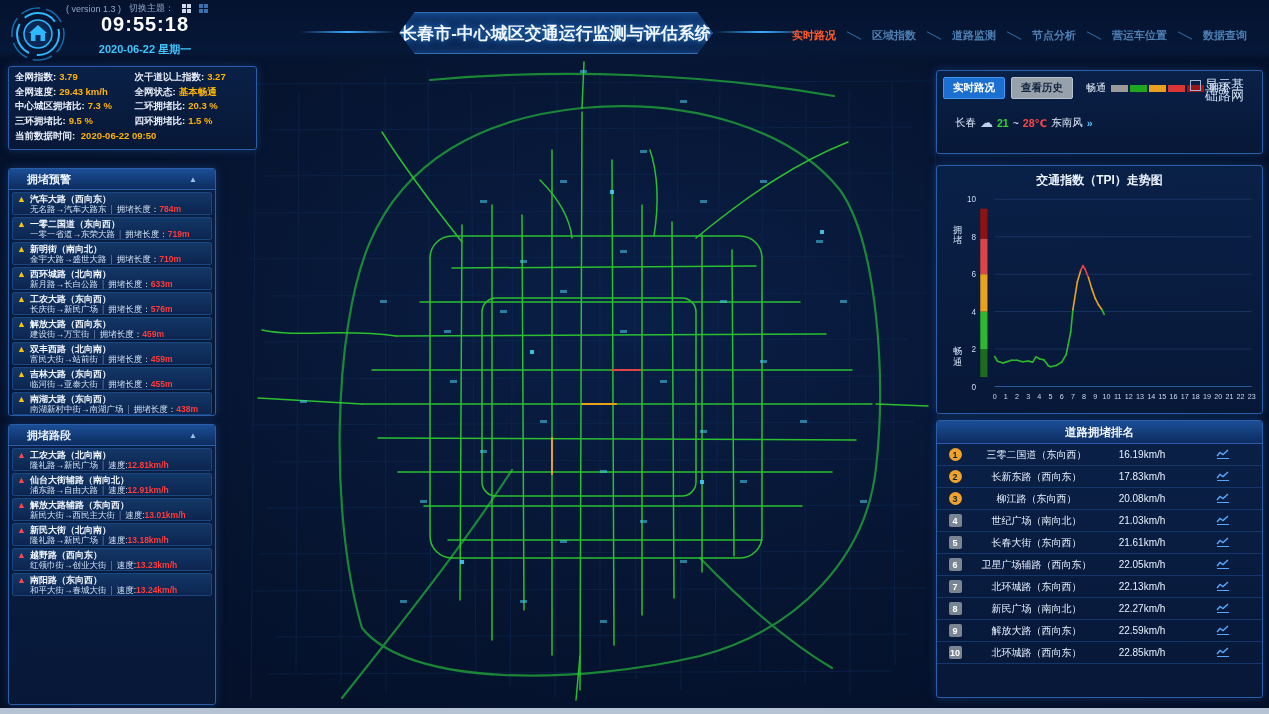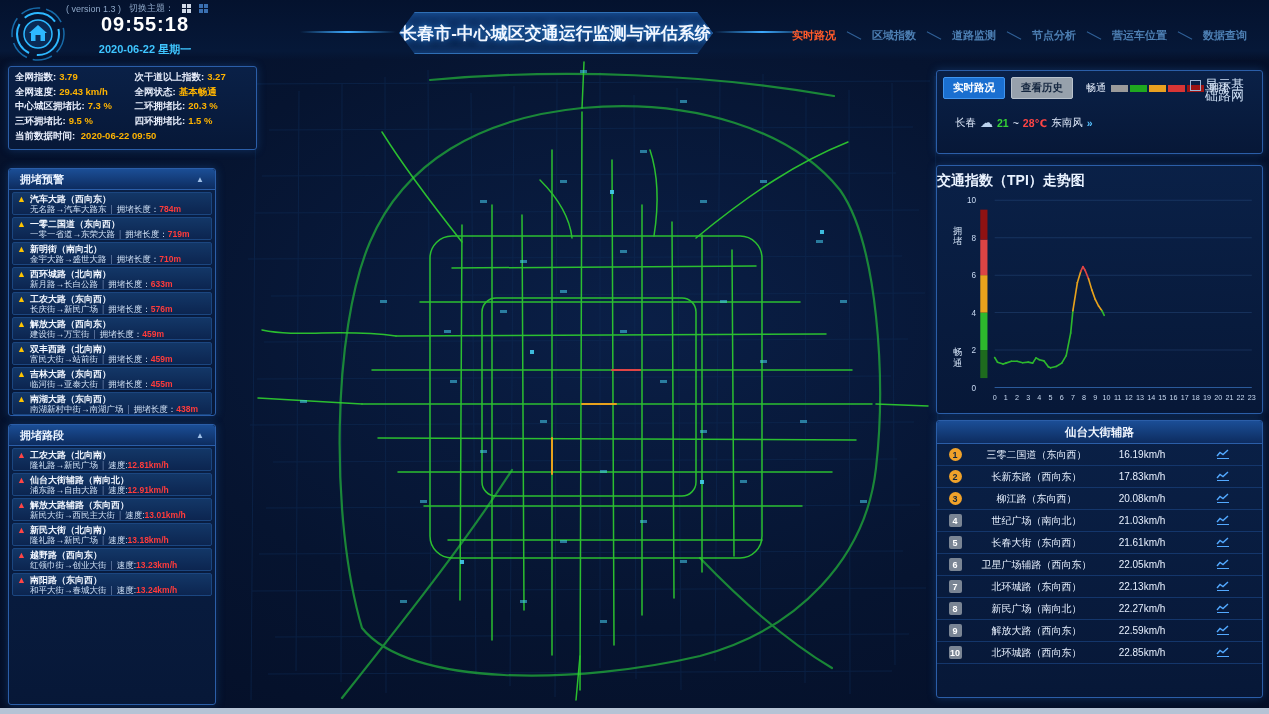--- a/index.html
+++ b/index.html
@@ -28,21 +28,21 @@
   .title-wing{position:absolute;top:31px;height:2px;background:linear-gradient(90deg,rgba(61,170,255,0),#3daaff,rgba(61,170,255,0));}
   #wing-l{left:300px;width:96px;} #wing-r{left:714px;width:96px;}
   #nav{position:absolute;right:12px;top:28px;display:flex;align-items:center;}
   .nav-item{font-size:11px;font-weight:bold;color:#4d7fb3;padding:0 10px;cursor:pointer;white-space:nowrap;}
   .nav-item.active{color:#ff5a2a;}
   .nav-sep{width:16px;height:1px;background:#2f5f96;transform:rotate(28deg);}
   
   .panel{position:absolute;background:linear-gradient(180deg,rgba(10,33,72,.96),rgba(7,24,56,.96));
     border:1px solid #2b5ea8;border-radius:3px;box-shadow:0 0 8px rgba(34,104,190,.35);}
   .panel-head{height:20px;display:flex;align-items:center;justify-content:space-between;
-    padding:0 11px;background:linear-gradient(180deg,#1b4e96,#0d2c5f);
+    padding:0 18px;background:linear-gradient(180deg,#1b4e96,#0d2c5f);
     border-bottom:1px solid #2b5ea8;border-radius:3px 3px 0 0;}
   .panel-title{color:#eaf3ff;font-size:11px;font-weight:bold;}
   .collapse{color:#9fc0e8;font-size:8px;cursor:pointer;}
   
   #stats{left:8px;top:66px;width:249px;height:84px;padding:5px 6px;box-sizing:border-box;}
   #stats-grid{display:grid;grid-template-columns:1fr 1fr;grid-row-gap:4px;grid-column-gap:4px;}
   .stat-cell{font-size:9.5px;line-height:10.5px;}
   .stat-label{color:#e8eefc;font-weight:bold;}
   .stat-value{color:#ffb400;font-weight:bold;margin-left:3px;}
   #data-time-row{margin-top:4px;font-size:9.5px;}
@@ -70,21 +70,21 @@
   #basemap-cb{position:absolute;right:6px;top:8px;width:66px;display:flex;gap:4px;align-items:flex-start;}
   #cb-box{width:9px;height:9px;border:1px solid #9fb5d4;background:transparent;flex:0 0 auto;margin-top:1px;cursor:pointer;}
   #cb-label{font-size:13px;color:#cfe0f5;line-height:11px;}
   #weather{position:absolute;left:18px;top:44px;display:flex;align-items:center;gap:4px;font-size:10.5px;color:#dfe9fa;}
   #weather .w-icon{color:#bcd3ee;font-size:13px;}
   .temp-low{color:#35d435;font-weight:bold;}
   .temp-high{color:#ff4545;font-weight:bold;text-align:center;}
   .w-more{color:#58c2ff;font-weight:bold;}
   
   #chart-panel{left:936px;top:165px;width:325px;height:247px;}
-  #chart-title{color:#eaf3ff;font-size:14px;font-weight:bold;padding-top:6px;}
+  #chart-title{color:#eaf3ff;font-size:12px;font-weight:bold;text-align:center;padding-top:6px;}
   
   #ranking{left:936px;top:420px;width:325px;height:276px;}
   #rank-head{height:22px;display:flex;align-items:center;justify-content:center;
     background:linear-gradient(180deg,#1b4e96,#0d2c5f);border-bottom:1px solid #2b5ea8;
     color:#f2f7ff;font-size:11.5px;font-weight:bold;border-radius:3px 3px 0 0;}
   .rk-row{display:grid;grid-template-columns:36px 1fr 84px 78px;align-items:center;
     height:21px;border-bottom:1px solid #14366b;font-size:10px;color:#e8f1ff;}
   .rk-row.header{background:#10356d;color:#cfe4ff;font-weight:bold;height:20px;}
   .rk-cell{text-align:center;overflow:hidden;white-space:nowrap;}
   .badge{display:inline-flex;width:13px;height:13px;align-items:center;justify-content:center;
@@ -515,21 +515,21 @@
         <line x1="147.30434782608694" y1="86.44000000000001" x2="150.56521739130434" y2="97.36" stroke="#e8a21c" stroke-width="1.6" stroke-linecap="round"></line>
         <line x1="150.56521739130434" y1="97.36" x2="153.82608695652175" y2="106.46000000000001" stroke="#e8a21c" stroke-width="1.6" stroke-linecap="round"></line>
         <line x1="153.82608695652175" y1="106.46000000000001" x2="157.08695652173913" y2="112.83000000000001" stroke="#e8a21c" stroke-width="1.6" stroke-linecap="round"></line>
         <line x1="157.08695652173913" y1="112.83000000000001" x2="160.3478260869565" y2="117.38000000000001" stroke="#e8a21c" stroke-width="1.6" stroke-linecap="round"></line>
         <line x1="160.3478260869565" y1="117.38000000000001" x2="162.52173913043478" y2="121.92999999999999" stroke="#2db82d" stroke-width="1.6" stroke-linecap="round"></line>
       </svg>
 </div>
 
 <div id="ranking" class="panel">
   <div id="rank-head">
-    <span>仙台大街辅路</span>
+    <span>道路拥堵排名</span>
   </div>
   <div id="rank-table">
         <div class="rk-row">
           <div class="rk-cell"><span class="badge gold">1</span></div>
           <div class="rk-cell">三零二国道（东向西）</div>
           <div class="rk-cell">16.19km/h</div>
           <div class="rk-cell trend-cell"><svg width="16" height="12" viewBox="0 0 16 12">
               <path d="M2,8 L5,4.5 L8,6.5 L13,2" stroke="#53a9ff" fill="none" stroke-width="1.4"></path>
               <line x1="2" y1="10.5" x2="14" y2="10.5" stroke="#53a9ff" stroke-width="1"></line>
             </svg></div>

